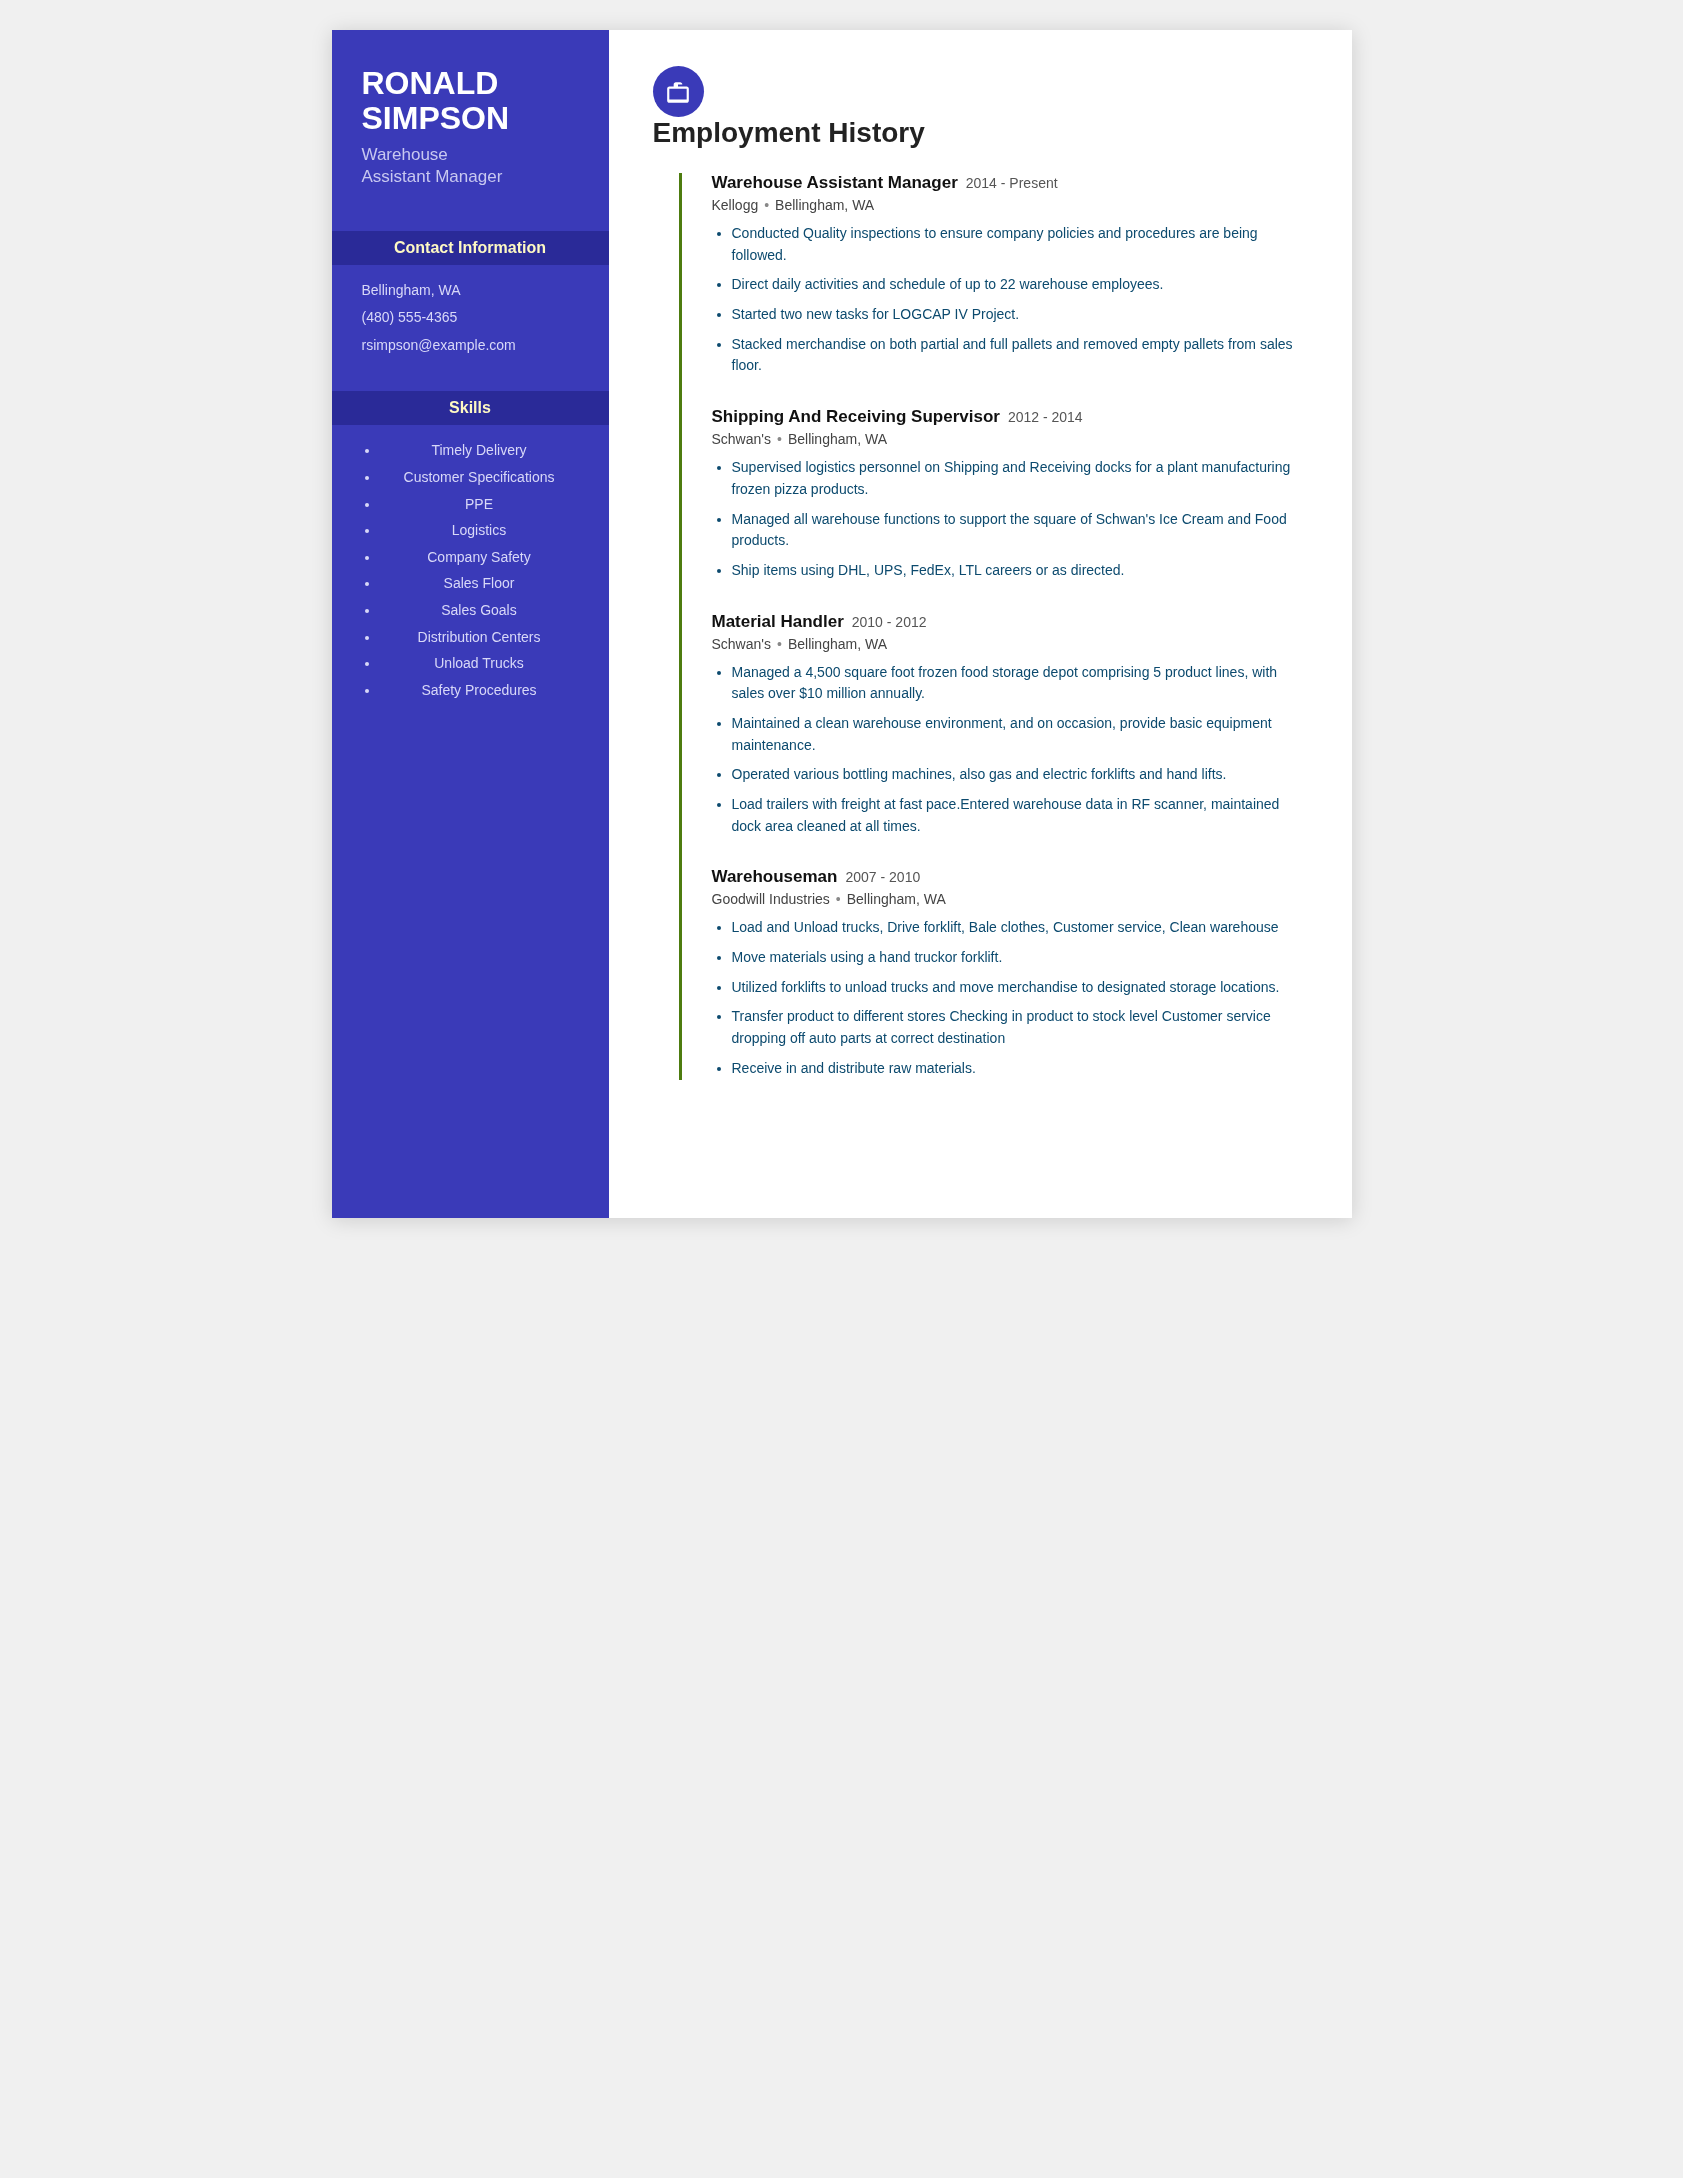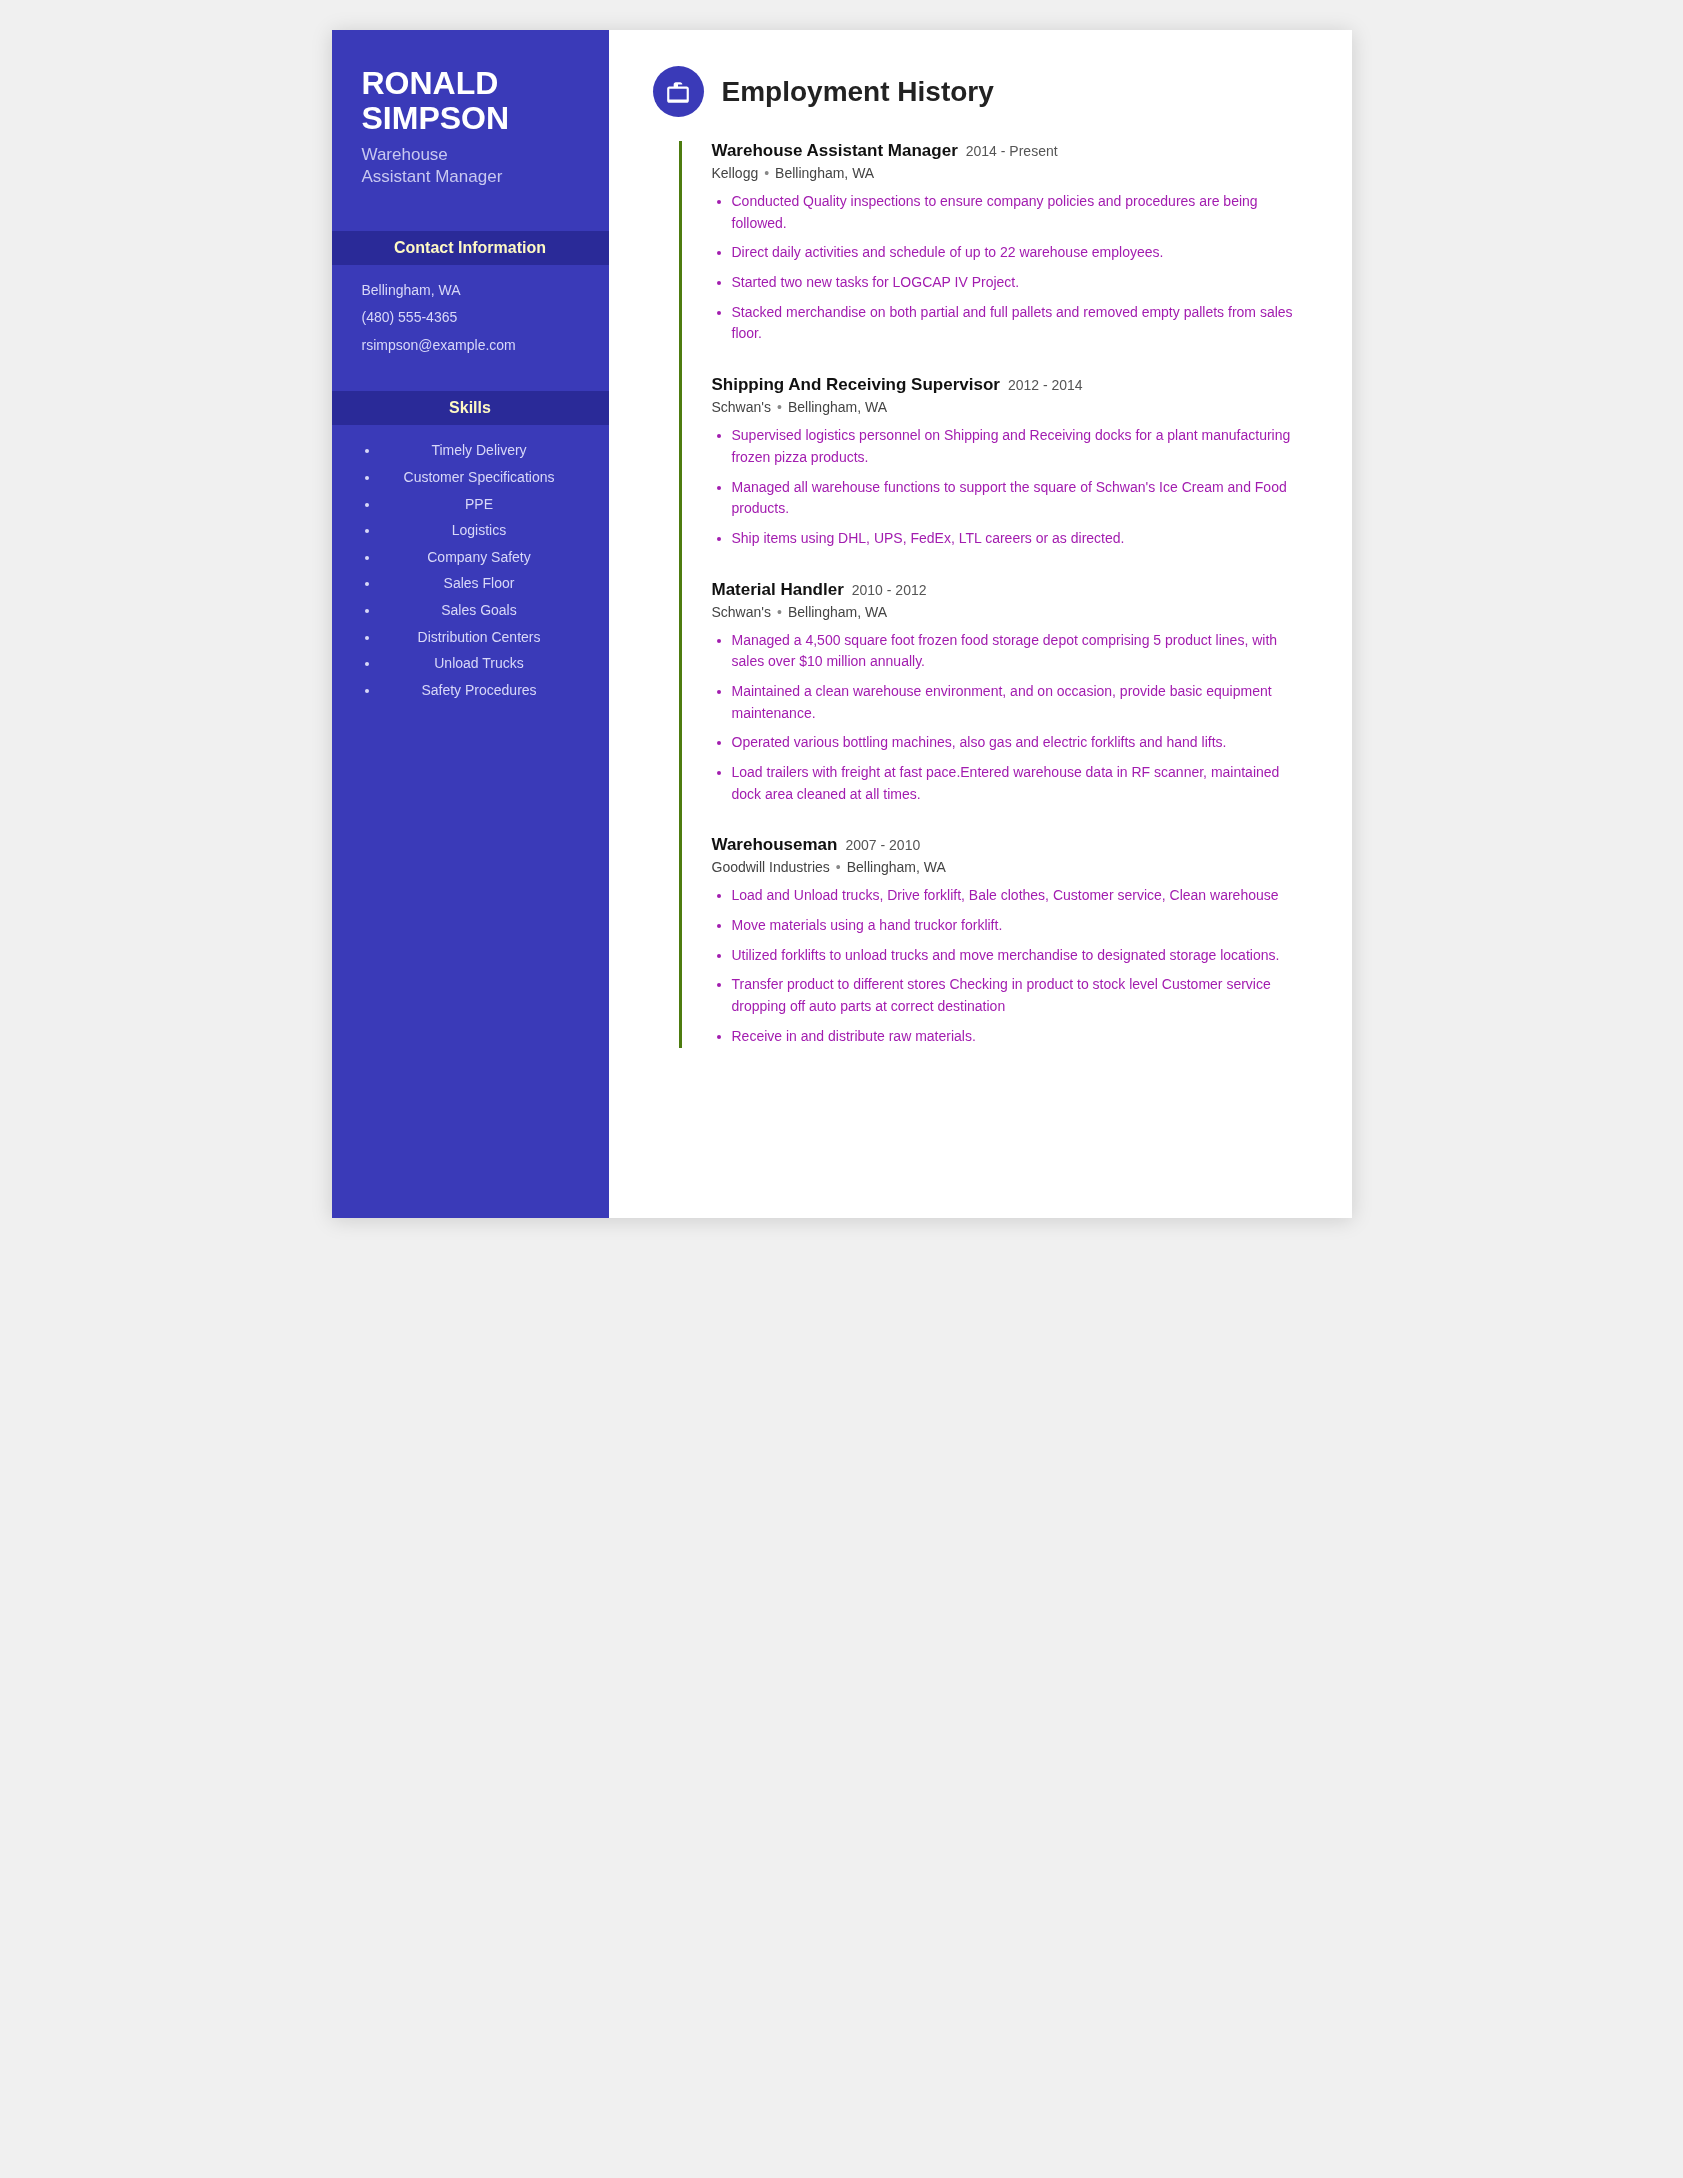--- a/index.html
+++ b/index.html
@@ -75,22 +75,22 @@
       line-height: 1.4;
     }
     
     .main-content {
       flex: 1;
       padding: 36px 44px 44px 44px;
       position: relative;
     }
     .employment-header-row {
       display: flex;
-      align-items: center;
       margin-bottom: 24px;
+      flex-direction: column;
     }
     .employment-icon {
       width: 51px;
       height: 51px;
       background: #3a3ab8;
       border-radius: 50%;
       display: flex;
       align-items: center;
       justify-content: center;
       margin-right: 18px;
@@ -139,21 +139,21 @@
     .job-company-row .dot {
       margin: 0 6px;
       color: #888;
     }
     .job-bullets {
       list-style: disc;
       padding-left: 20px;
     }
     .job-bullets li {
       font-size: 14px;
-      color: #a21caf;
+      color: #0c4a6e;
       margin-bottom: 8px;
       line-height: 1.55;
     }
   </style>
 </head>
 <body>
 
 <div class="resume-container">
 
   <div class="sidebar">

